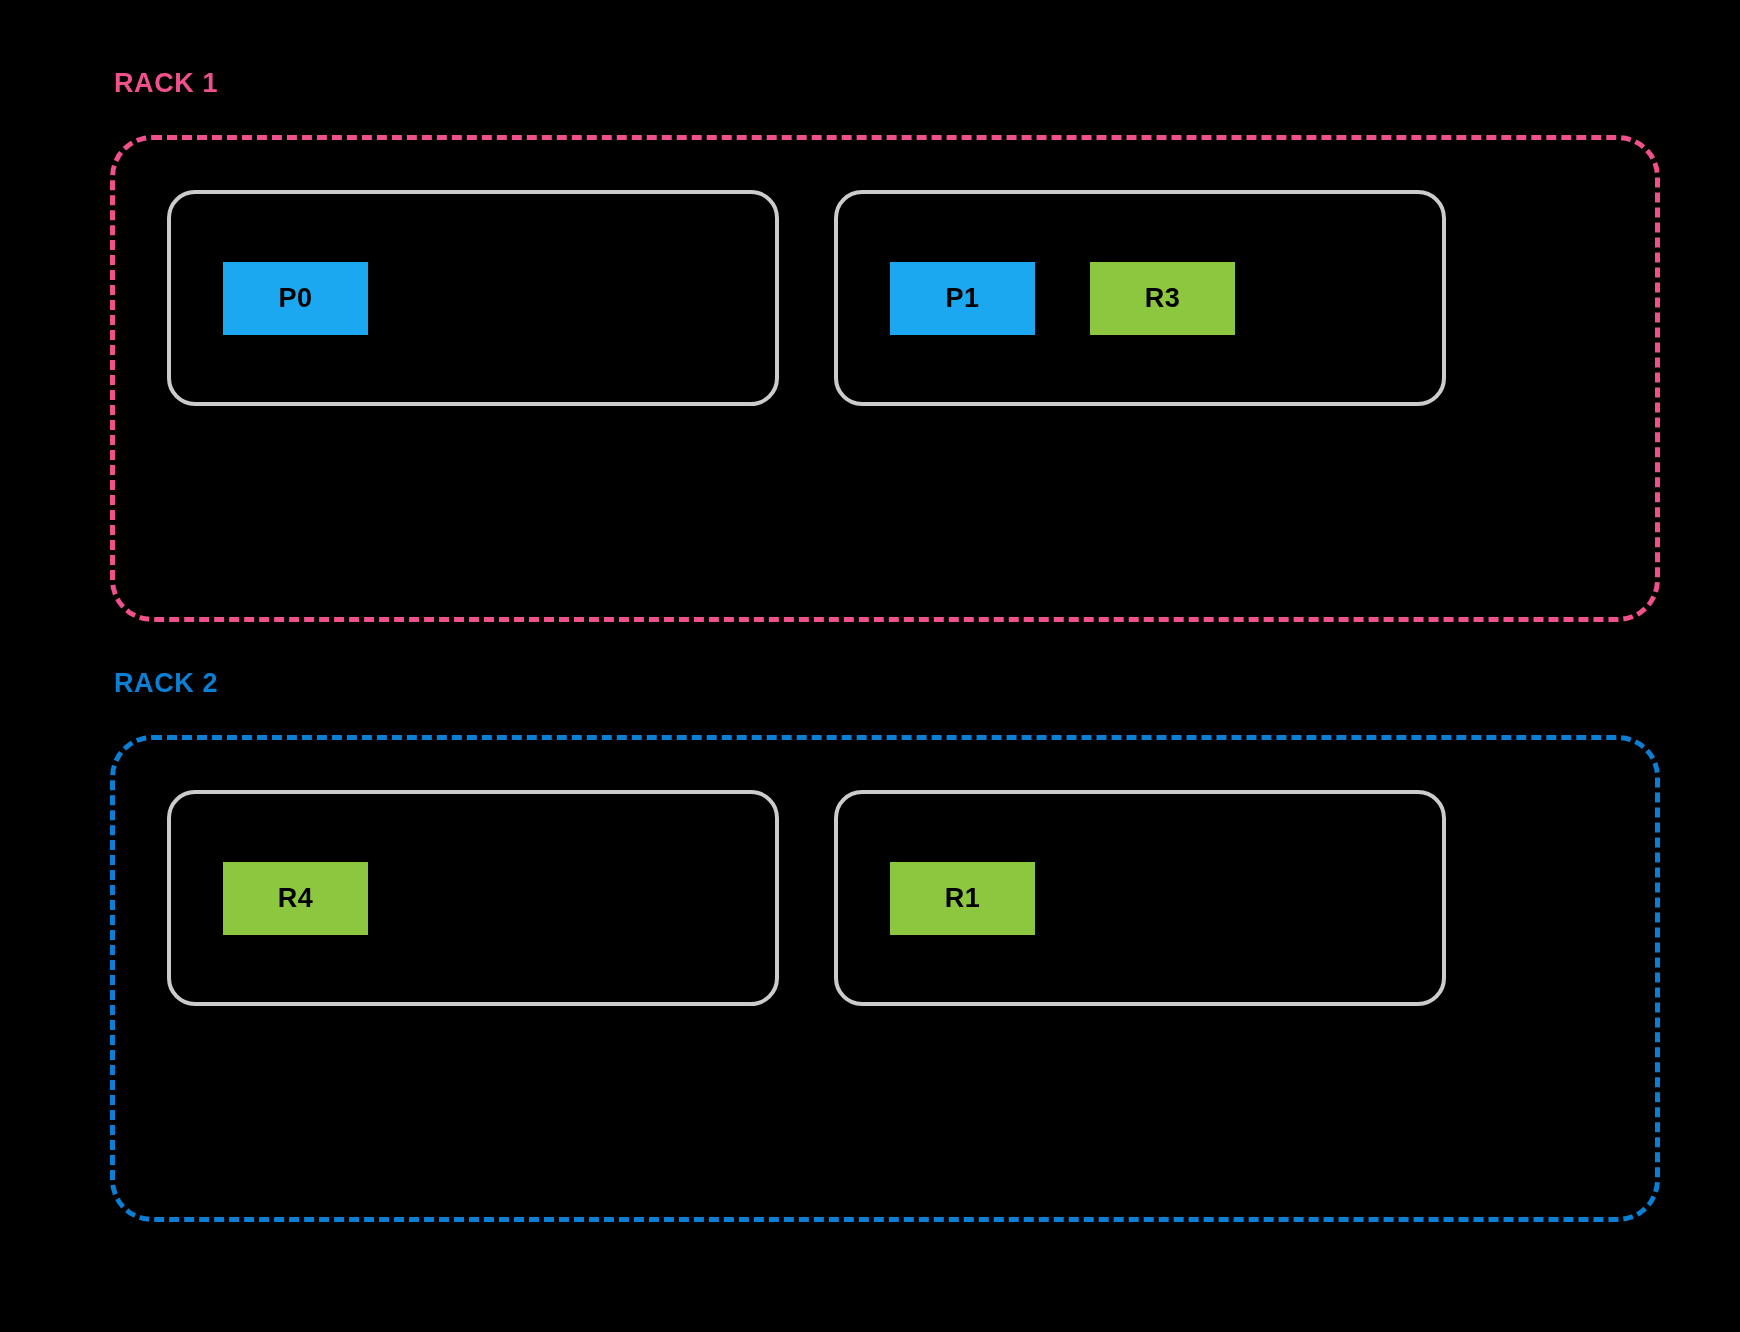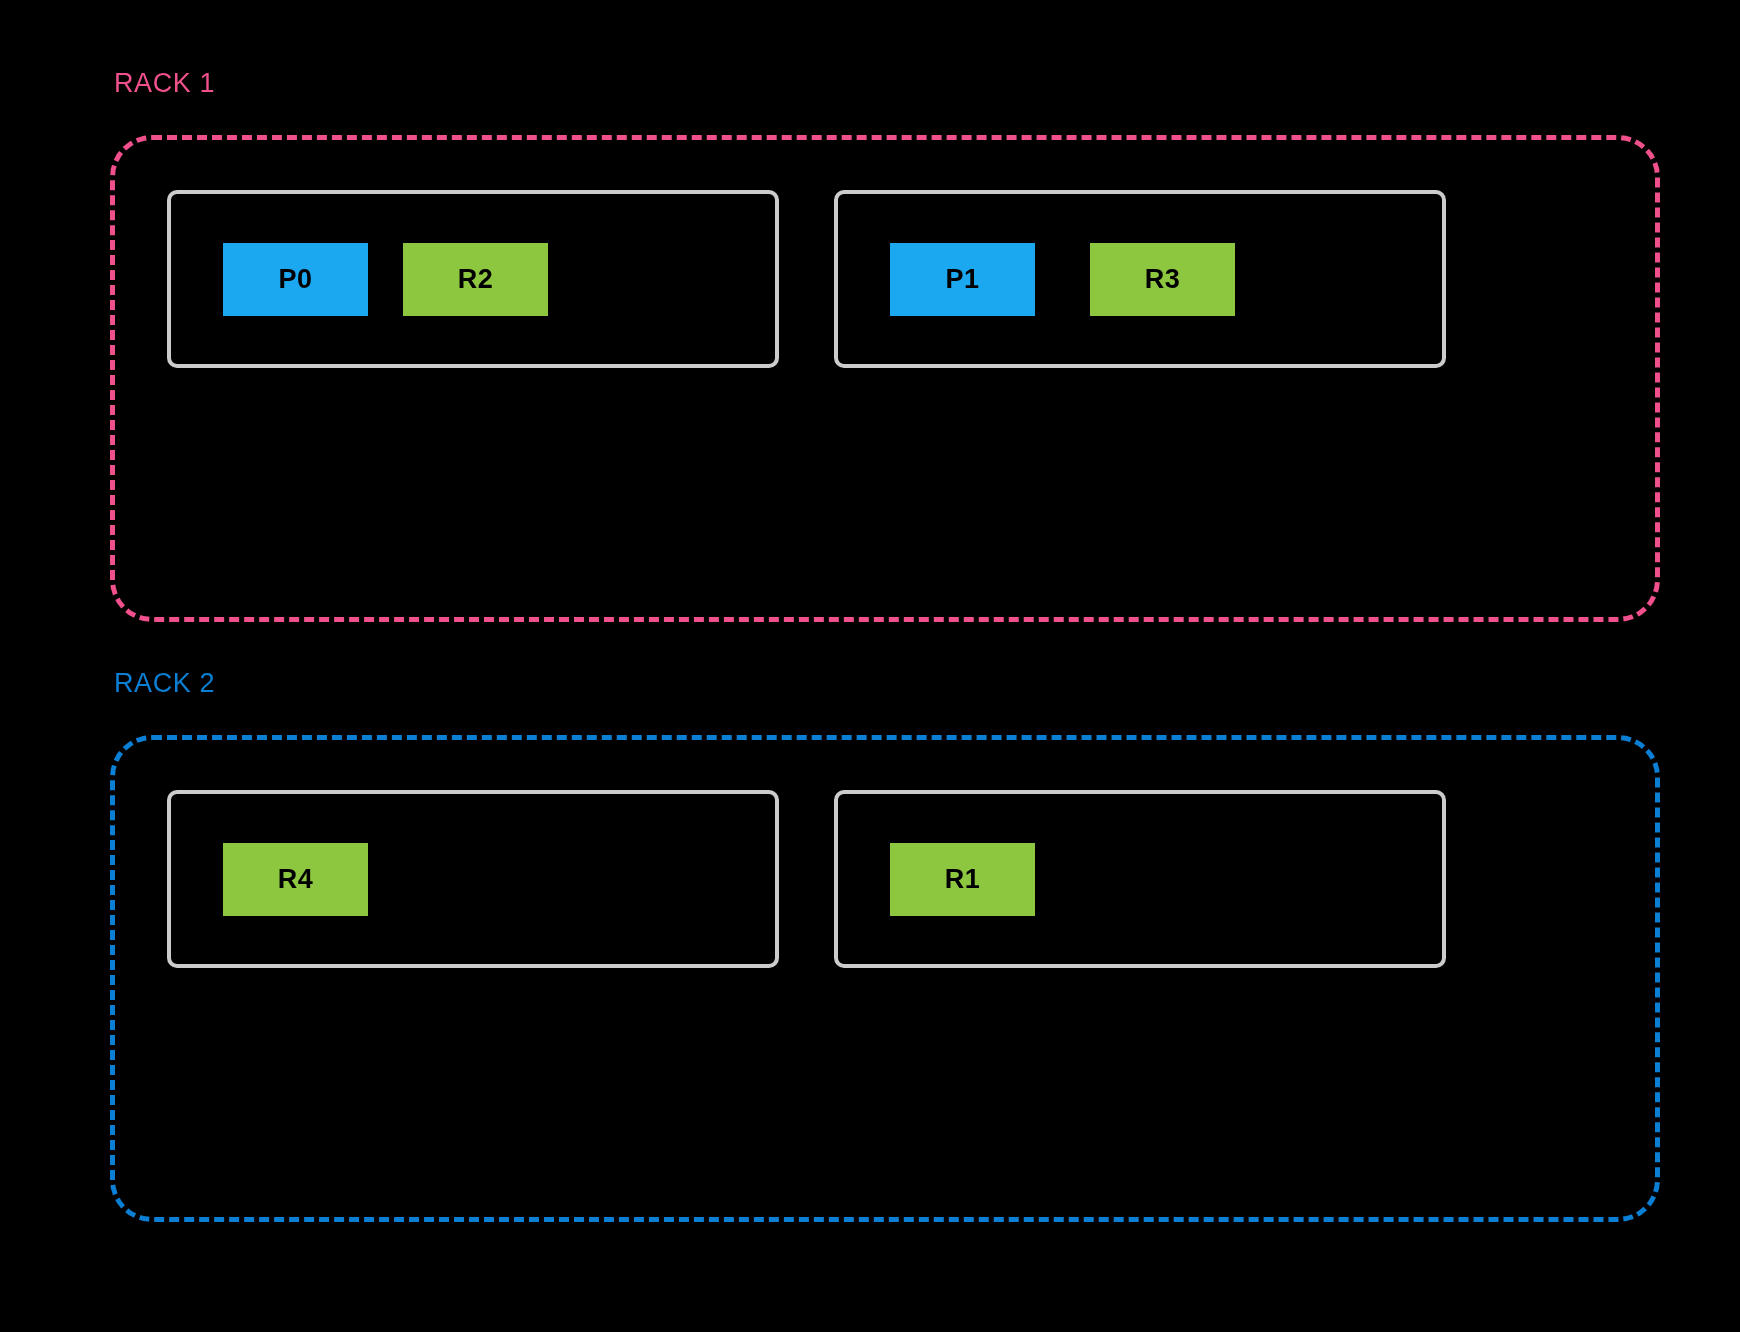--- a/index.html
+++ b/index.html
@@ -24,21 +24,21 @@
   .rack {
     position: absolute;
     left: 110px;
     width: 1550px;
   }
   .rack--1 { top: 70px; }
   .rack--2 { top: 628px; }
 
   .rack-label {
     font-size: 27px;
-    font-weight: normal;
+    font-weight: bold;
     letter-spacing: 0.6px;
     line-height: 1;
     margin: 0 0 38px 4px;
     white-space: nowrap;
   }
   .rack--1 .rack-label { color: #F0508C; }
   .rack--2 .rack-label { color: #0B7FD4; margin-top: 42px; }
 
   .rack-boundary {
     position: relative;
@@ -55,23 +55,23 @@
     border-color: #F0508C;
   }
   .rack--2 .rack-boundary {
     border-color: #0B7FD4;
   }
 
   
   .host {
     box-sizing: border-box;
     width: 612px;
-    height: 178px;
+    height: 216px;
     border: 4px solid #CCCCCC;
-    border-radius: 10px;
+    border-radius: 28px;
     display: flex;
     align-items: center;
     justify-content: flex-start;
     padding-left: 52px;
     margin-right: 55px;
   }
   .host:last-child { margin-right: 0; gap: 20px; }
 
   
   .block {
@@ -96,21 +96,20 @@
 
 <div class="canvas">
 
   <div class="rack rack--1">
     <div class="rack-label">RACK 1</div>
 
     <div class="rack-boundary">
 
       <div class="host">
         <div class="block block--primary">P0</div>
-        <div class="block block--replica">R2</div>
       </div>
 
       <div class="host">
         <div class="block block--primary">P1</div>
         <div class="block block--replica">R3</div>
       </div>
 
     </div>
   </div>
 

